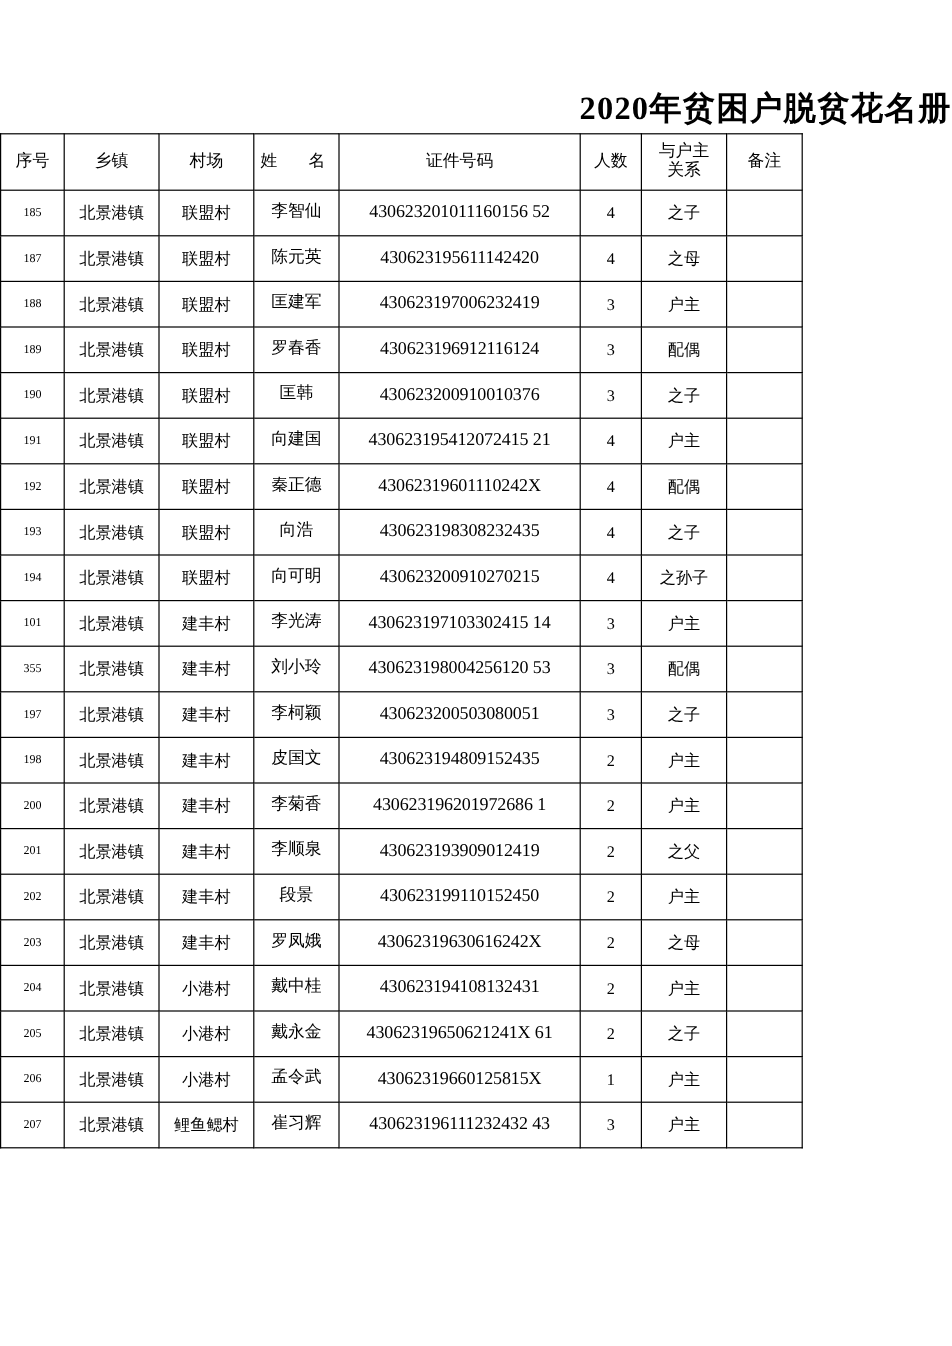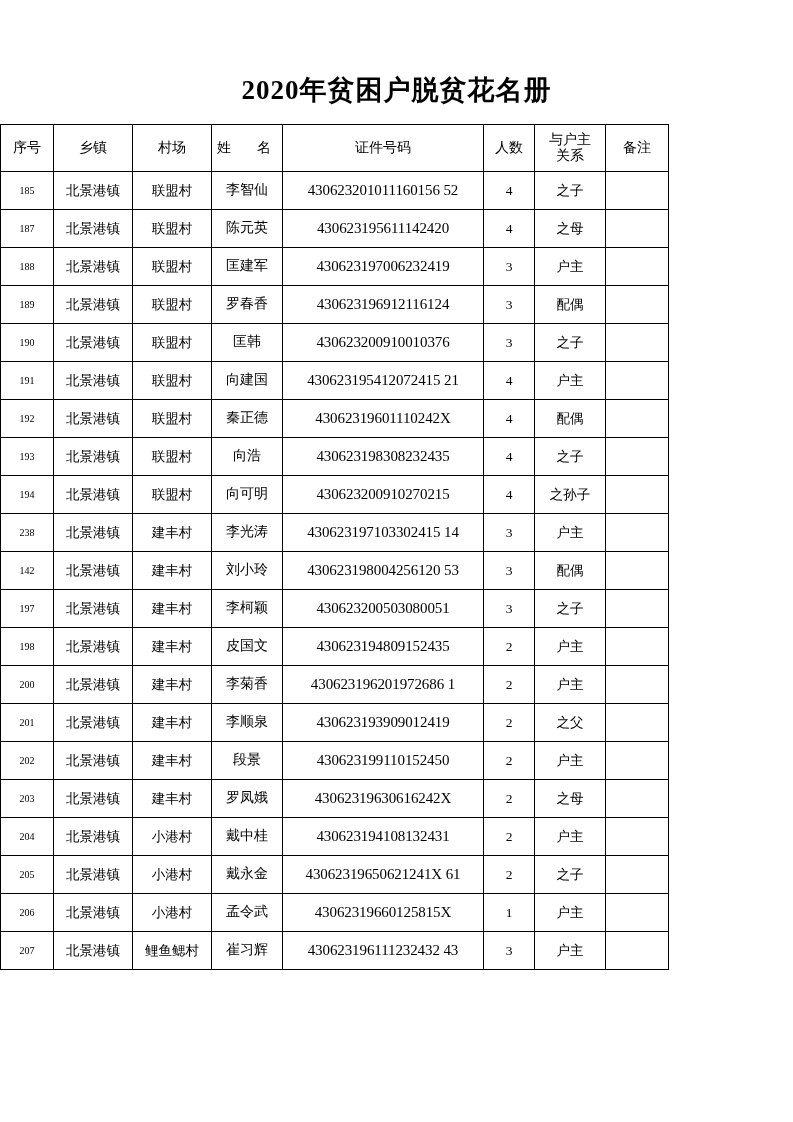--- a/index.html
+++ b/index.html
@@ -15,26 +15,26 @@
     position: relative;
   }
   .page {
     width: 793px;
     height: 1122px;
     box-sizing: border-box;
     padding: 0;
     position: relative;
   }
   .doc-title {
-    text-align: center;
+    text-align: right;
     font-size: 27px;
     font-weight: bold;
     letter-spacing: 1px;
     margin-top: 72px;
-    margin-bottom: 16px;
+    margin-bottom: 3px;
     font-family: "Liberation Serif", "DejaVu Serif", serif;
   }
   .table-wrap {
     display: flex;
   }
   table.roster {
     border-collapse: collapse;
     table-layout: fixed;
     width: 660px;
     font-size: 13.5px;
@@ -183,31 +183,31 @@
             <td class="col-seq seq-cell">194</td>
             <td class="col-town">北景港镇</td>
             <td class="col-vill">联盟村</td>
             <td class="col-name name-cell">向可明</td>
             <td class="col-id id-cell">430623200910270215</td>
             <td class="col-count">4</td>
             <td class="col-rel">之孙子</td>
             <td class="col-note"></td>
           </tr>
           <tr>
-            <td class="col-seq seq-cell">238</td>
+            <td class="col-seq seq-cell">101</td>
             <td class="col-town">北景港镇</td>
             <td class="col-vill">建丰村</td>
             <td class="col-name name-cell">李光涛</td>
             <td class="col-id id-cell">430623197103302415 14</td>
             <td class="col-count">3</td>
             <td class="col-rel">户主</td>
             <td class="col-note"></td>
           </tr>
           <tr>
-            <td class="col-seq seq-cell">142</td>
+            <td class="col-seq seq-cell">355</td>
             <td class="col-town">北景港镇</td>
             <td class="col-vill">建丰村</td>
             <td class="col-name name-cell">刘小玲</td>
             <td class="col-id id-cell">430623198004256120 53</td>
             <td class="col-count">3</td>
             <td class="col-rel">配偶</td>
             <td class="col-note"></td>
           </tr>
           <tr>
             <td class="col-seq seq-cell">197</td>

